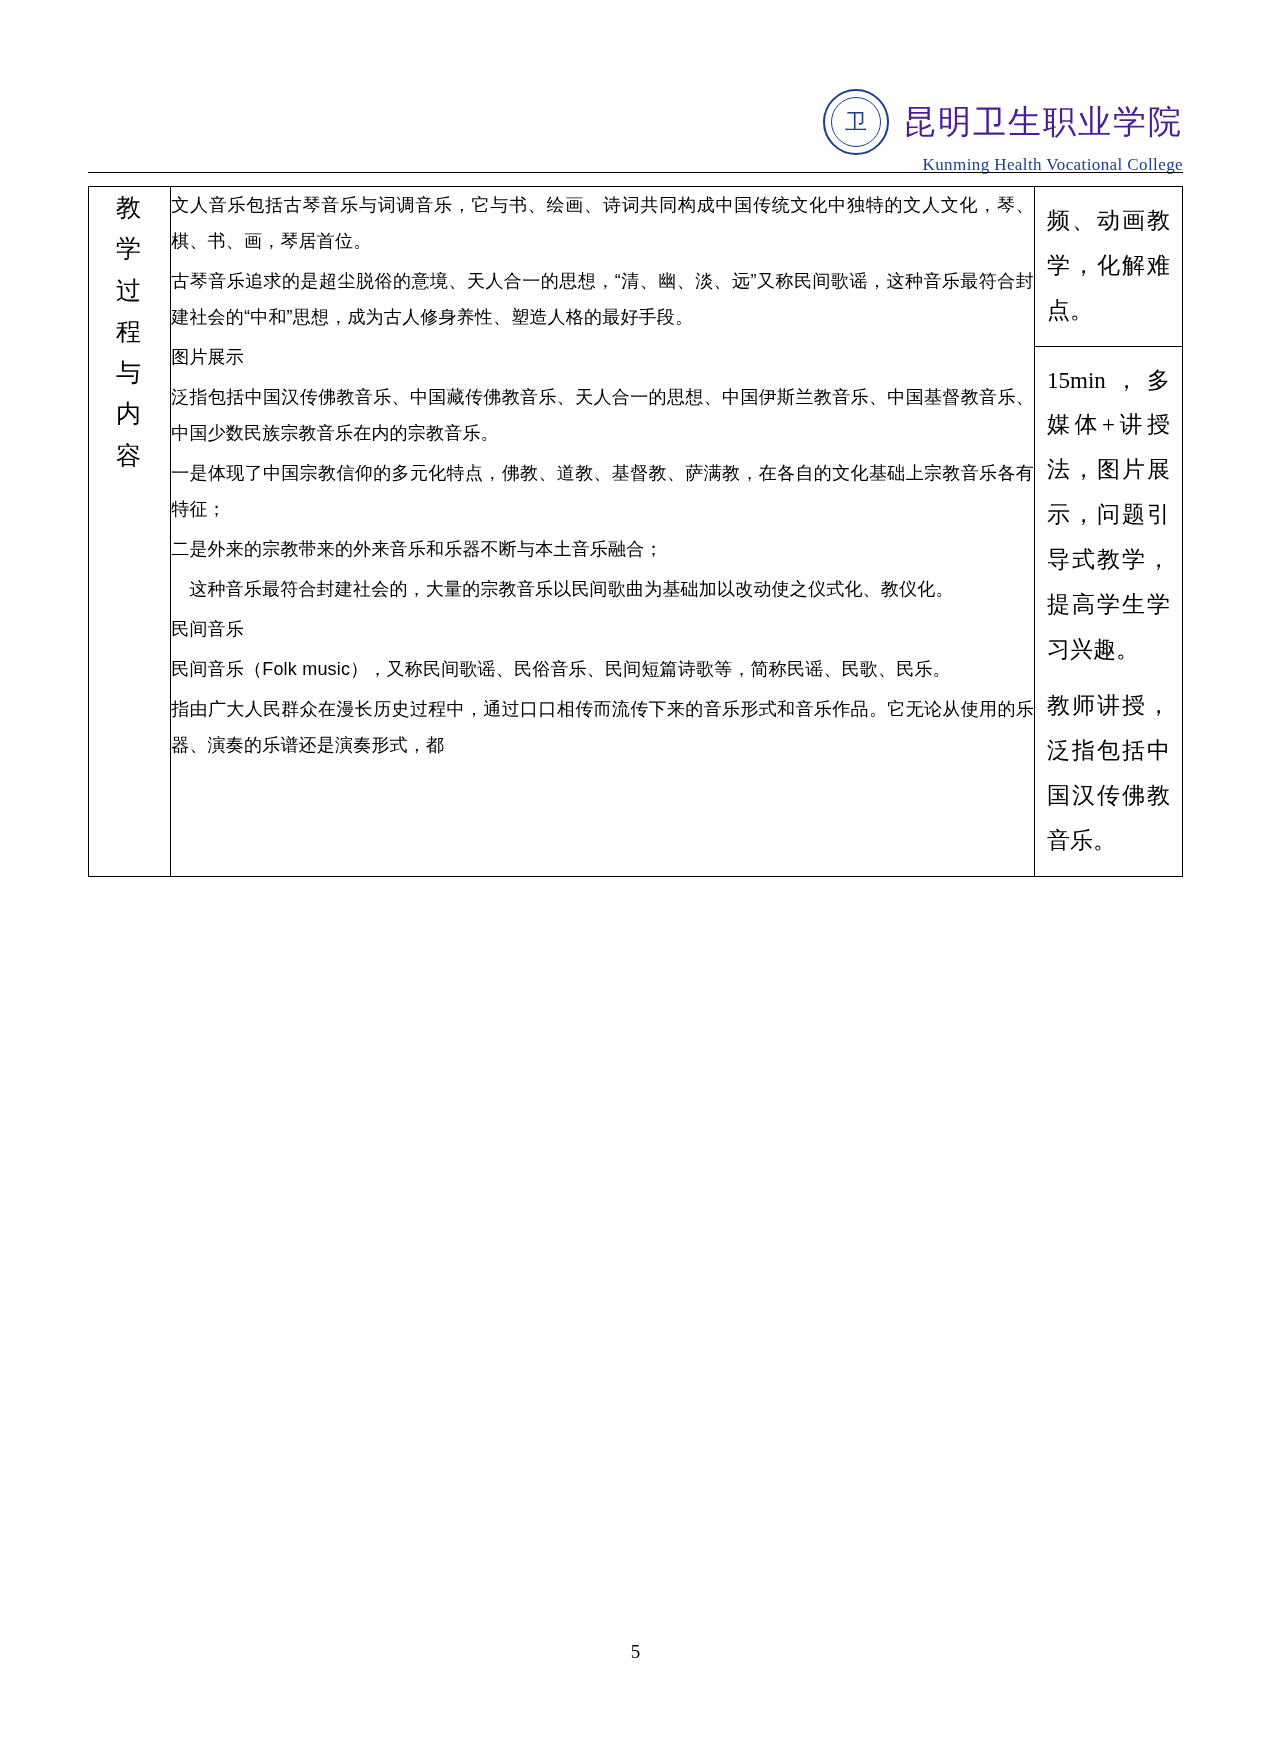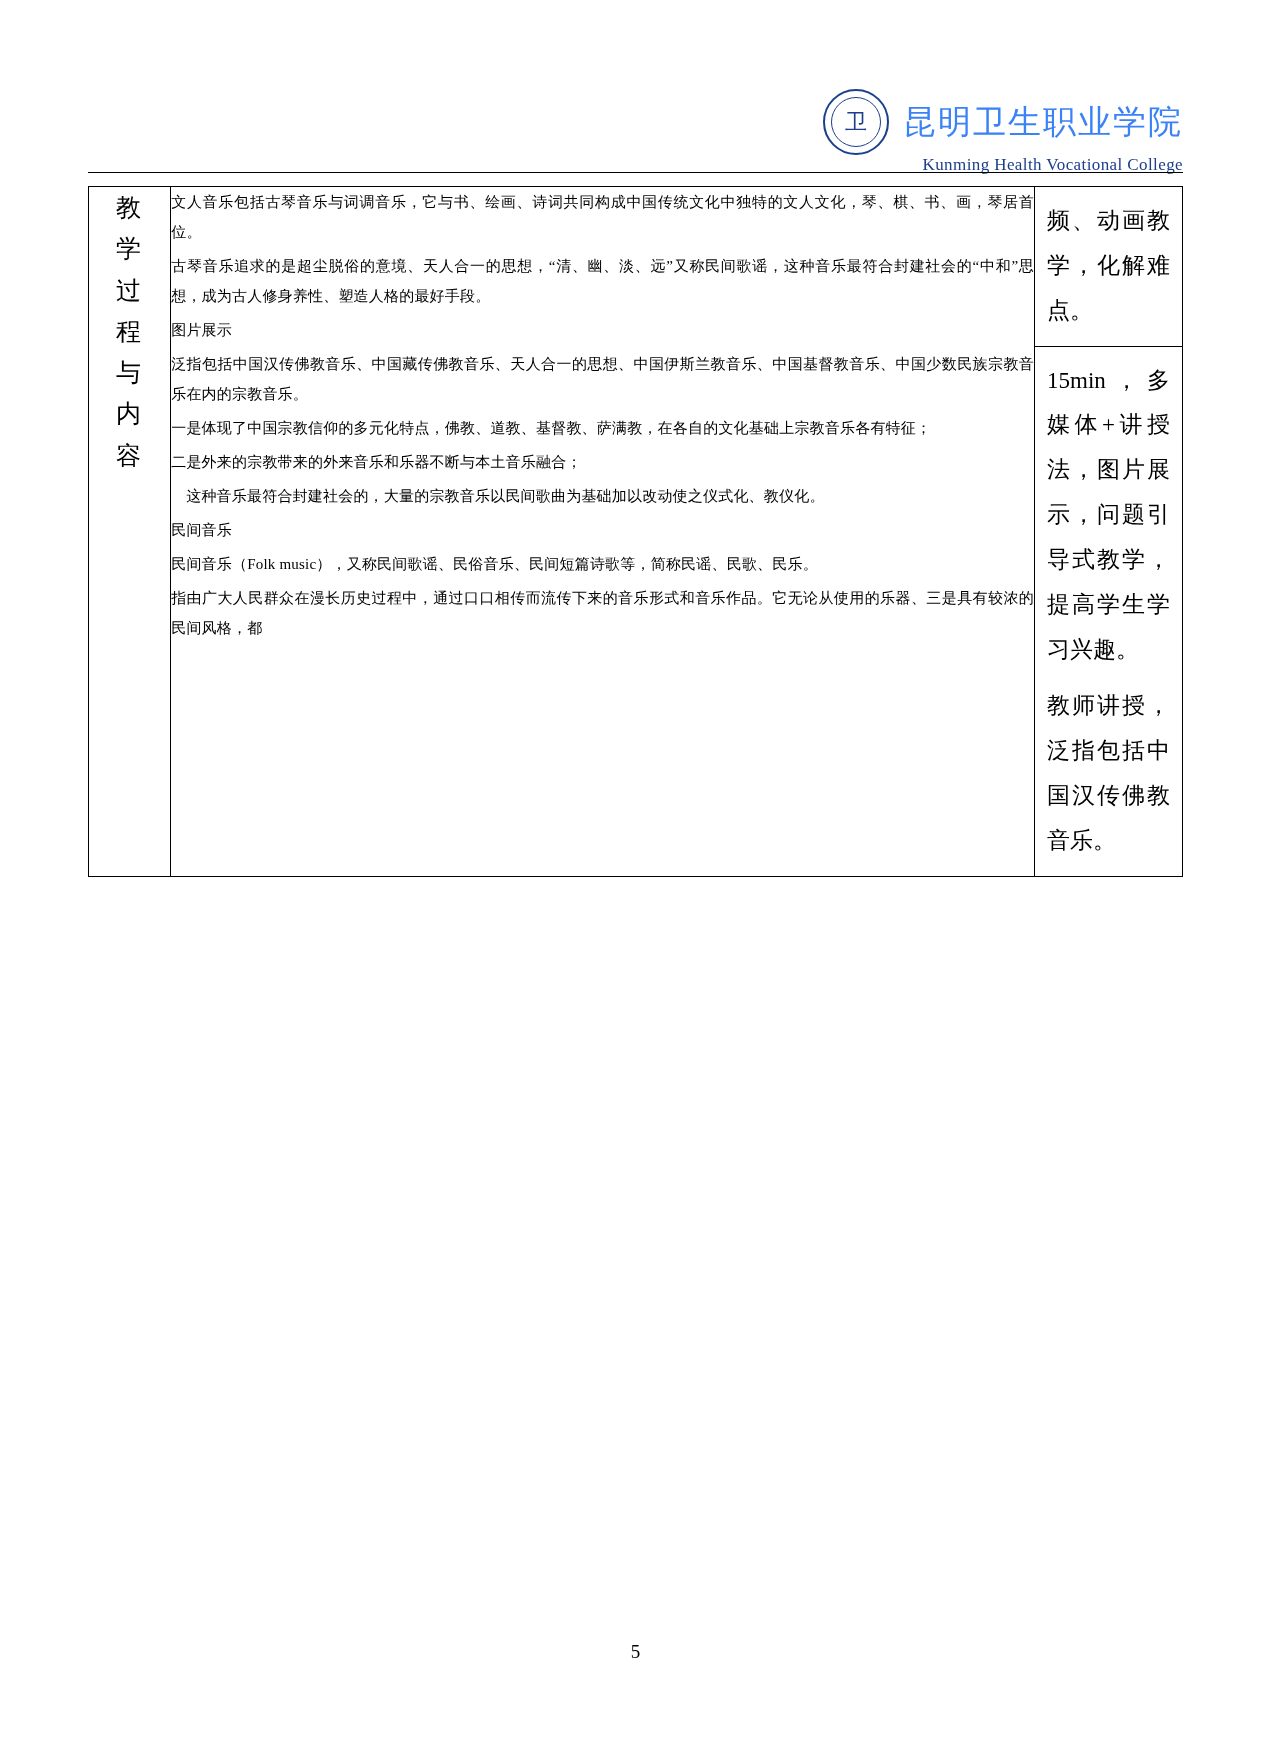--- a/index.html
+++ b/index.html
@@ -59,21 +59,21 @@
     top: 50%;
     transform: translate(-50%, -50%);
     font-size: 22px;
     color: #1b3f8b;
     font-family: "Liberation Serif", serif;
     line-height: 1;
   }
   .logo-cn {
     font-size: 33px;
     letter-spacing: 2px;
-    color: #3b82f6;
+    color: #4c1d95;
     font-family: "Liberation Serif", serif;
     white-space: nowrap;
   }
   .logo-en {
     margin-top: 0;
     font-size: 17px;
     color: #1b3f8b;
     letter-spacing: 0.4px;
     font-family: "Liberation Serif", serif;
     white-space: nowrap;
@@ -113,23 +113,23 @@
     letter-spacing: 2px;
     padding: 6px 10px;
     font-family: "Liberation Serif", serif;
   }
   .label-cell .ch {
     display: block;
   }
 
   .body-cell {
     padding: 24px 20px 30px 22px;
-    font-size: 15px;
+    font-size: 18px;
     line-height: 2.0;
-    font-family: Liberation Serif, serif;
+    font-family: Liberation Sans, sans-serif;
     margin-left: 19px;
   }
   .body-cell p {
     margin: 0 0 4px 0;
     text-align: justify;
     letter-spacing: 0.2px;
   }
   .body-cell p.indent {
     text-indent: 1em;
   }
@@ -186,21 +186,21 @@
       <td class="col-body body-cell" rowspan="2">
         <p>文人音乐包括古琴音乐与词调音乐，它与书、绘画、诗词共同构成中国传统文化中独特的文人文化，琴、棋、书、画，琴居首位。</p>
         <p>古琴音乐追求的是超尘脱俗的意境、天人合一的思想，“清、幽、淡、远”又称民间歌谣，这种音乐最符合封建社会的“中和”思想，成为古人修身养性、塑造人格的最好手段。</p>
         <p>图片展示</p>
         <p>泛指包括中国汉传佛教音乐、中国藏传佛教音乐、天人合一的思想、中国伊斯兰教音乐、中国基督教音乐、中国少数民族宗教音乐在内的宗教音乐。</p>
         <p>一是体现了中国宗教信仰的多元化特点，佛教、道教、基督教、萨满教，在各自的文化基础上宗教音乐各有特征；</p>
         <p>二是外来的宗教带来的外来音乐和乐器不断与本土音乐融合；</p>
         <p class="indent">这种音乐最符合封建社会的，大量的宗教音乐以民间歌曲为基础加以改动使之仪式化、教仪化。</p>
         <p>民间音乐</p>
         <p>民间音乐（Folk music），又称民间歌谣、民俗音乐、民间短篇诗歌等，简称民谣、民歌、民乐。</p>
-        <p>指由广大人民群众在漫长历史过程中，通过口口相传而流传下来的音乐形式和音乐作品。它无论从使用的乐器、三是具有较浓的民间风格，都</p>
+        <p>指由广大人民群众在漫长历史过程中，通过口口相传而流传下来的音乐形式和音乐作品。它无论从使用的乐器、演奏的乐谱还是演奏形式，都</p>
       </td>
       <td class="col-note note-cell">
         <p>频、动画教学，化解难点。</p>
       </td>
     </tr>
     <tr>
       <td class="col-note note-cell">
         <p>15min，多媒体+讲授法，图片展示，问题引导式教学，提高学生学习兴趣。</p>
         <p>教师讲授，泛指包括中国汉传佛教音乐。</p>
       </td>

